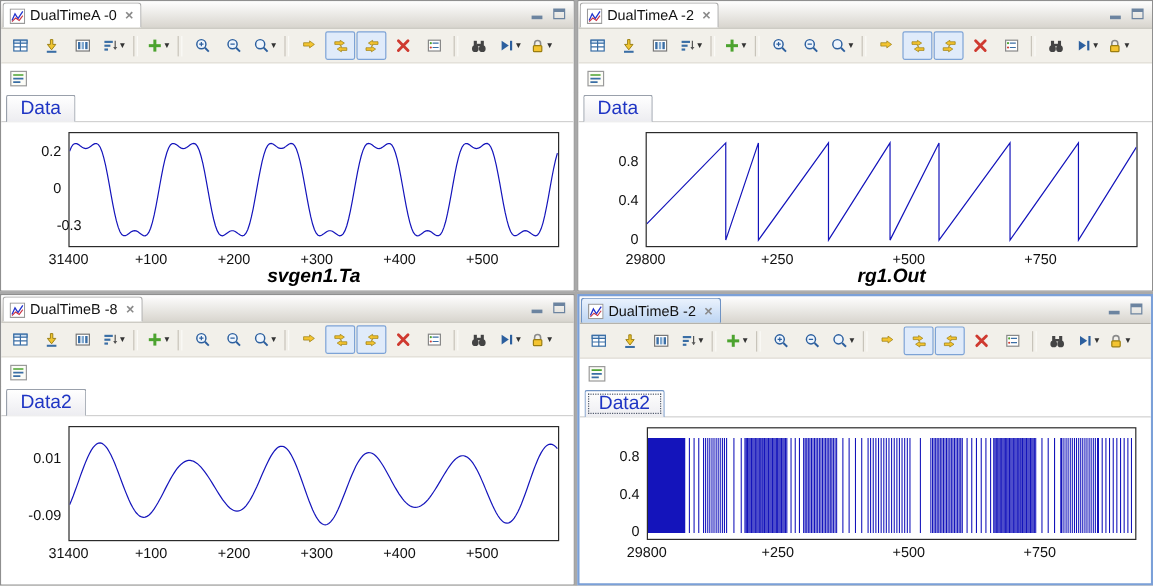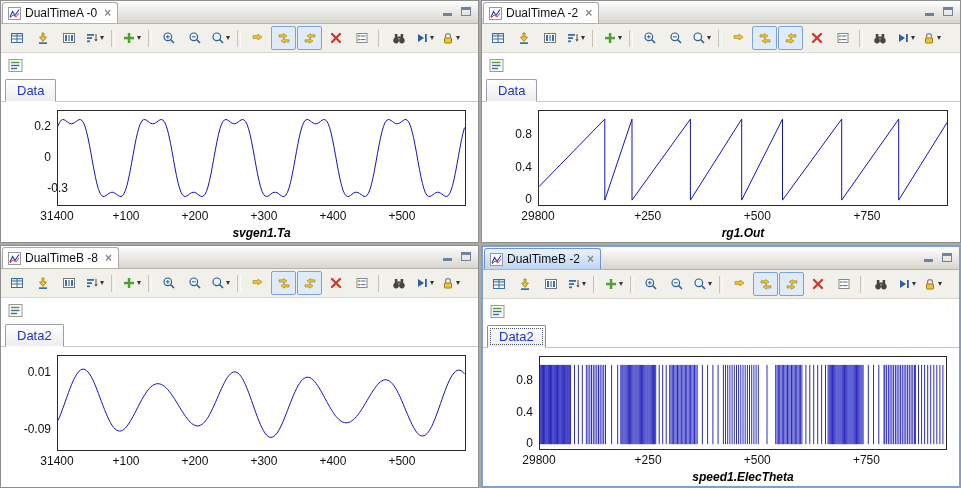--- a/index.html
+++ b/index.html
@@ -17,32 +17,32 @@
   .g-max{width:10px;height:9px;border:1px solid #6c84a0;border-top-width:3px;box-sizing:border-box;}
 
   .toolbar{flex:0 0 28px;display:flex;align-items:center;padding:0 3px;background:#f2f0ea;border-bottom:1px solid #dbd8d0;gap:1px;}
   .tbtn{height:22px;min-width:21px;display:inline-flex;align-items:center;justify-content:center;border:1px solid transparent;border-radius:2px;padding:0 1px;}
   .tbtn.pressed{background:#e0ebfa;border-color:#7da3d6;}
   .caret{font-size:8px;color:#333;line-height:1;margin-left:1px;}
   .tsep{width:2px;height:17px;border-left:1px solid #c8c4ba;border-right:1px solid #fbfaf7;margin:0 3px;}
 
   .subicon-row{flex:0 0 24px;display:flex;align-items:center;padding-left:7px;background:#fff;}
   .viewtab-row{flex:0 0 24px;display:flex;align-items:flex-end;padding-left:4px;background:#fff;border-bottom:1px solid #c6c6c6;}
-  .viewtab{display:inline-flex;align-items:center;height:21px;padding:0 11px;border:1px solid #99a0ab;border-bottom:1px solid #fff;margin-bottom:-1px;border-radius:2px 2px 0 0;background:linear-gradient(#ffffff,#ededf1);color:#1f35c4;font-size:13px;}
+  .viewtab{display:inline-flex;align-items:center;height:21px;padding:0 11px;border:1px solid #99a0ab;border-bottom:1px solid #fff;margin-bottom:-1px;border-radius:2px 2px 0 0;background:linear-gradient(#ffffff,#ededf1);color:#1f35c4;font-size:16px;}
   .panel.active .viewtab{border-color:#6f93c4;border-bottom-color:#fff;outline:1px dotted #50596b;outline-offset:-4px;}
 
   .chart-area{flex:1;position:relative;background:#fff;}
   .plot{position:absolute;left:56px;right:12px;top:8px;bottom:36px;border:1px solid #2b2b2b;}
   .plot svg{display:block;}
   .wave-path{fill:none;stroke:#1414bb;stroke-width:1;}
   .panel[data-chart="3"] .wave-path{stroke-width:0.9;}
   .ylabels,.xlabels{position:absolute;inset:0;pointer-events:none;font-size:12px;color:#111;}
   .ylabels span{position:absolute;left:0;width:50px;text-align:right;}
   .xlabels span{position:absolute;transform:translateX(-50%);white-space:nowrap;}
-  .chart-title{position:absolute;left:56px;right:12px;bottom:2px;text-align:center;font-size:12px;font-weight:bold;font-style:italic;color:#000;}
+  .chart-title{position:absolute;left:56px;right:12px;bottom:2px;text-align:center;font-size:16px;font-weight:bold;font-style:italic;color:#000;}
 </style>
 </head>
 <body>
 
 <div id="app">
   <div class="panel" data-chart="0">
     <div class="tabbar">
       <div class="tab">
         <svg class="tab-icon" width="13" height="13" viewBox="0 0 13 13">
           <rect x="0.5" y="0.5" width="12" height="12" fill="#fff" stroke="#9a9a9a"></rect>
@@ -547,21 +547,21 @@
           <span>Data2</span>
         </div>
     </div>
     <div class="chart-area">
       <div class="plot">
         <svg class="wave" width="407" height="94" viewBox="0 0 407 94">
             <path class="wave-path" d="M0.0 64.6 L1.5 61.1 L3.0 57.3 L4.5 53.2 L6.0 49.1 L7.5 44.9 L9.0 40.6 L10.5 36.5 L12.0 32.5 L13.5 28.7 L15.0 25.2 L16.5 22.1 L18.0 19.3 L19.5 17.1 L21.0 15.3 L22.5 14.0 L24.0 13.3 L25.5 13.1 L27.0 13.5 L28.5 14.5 L30.0 16.0 L31.5 17.9 L33.0 20.4 L34.5 23.2 L36.0 26.4 L37.5 29.9 L39.0 33.7 L40.5 37.6 L42.0 41.6 L43.5 45.6 L45.0 49.6 L46.5 53.5 L48.0 57.2 L49.5 60.7 L51.0 63.9 L52.5 66.7 L54.0 69.2 L55.5 71.3 L57.0 72.9 L58.5 74.1 L60.0 74.8 L61.5 75.1 L63.0 74.9 L64.5 74.3 L66.0 73.3 L67.5 71.9 L69.0 70.1 L70.5 68.1 L72.0 65.7 L73.5 63.2 L75.0 60.5 L76.5 57.7 L78.0 54.8 L79.5 51.8 L81.0 48.9 L82.5 46.1 L84.0 43.3 L85.5 40.7 L87.0 38.3 L88.5 36.0 L90.0 34.0 L91.5 32.3 L93.0 30.8 L94.5 29.6 L96.0 28.7 L97.5 28.1 L99.0 27.7 L100.5 27.7 L102.0 28.0 L103.5 28.5 L105.0 29.4 L106.5 30.4 L108.0 31.8 L109.5 33.3 L111.0 35.1 L112.5 37.0 L114.0 39.1 L115.5 41.3 L117.0 43.6 L118.5 46.0 L120.0 48.5 L121.5 50.9 L123.0 53.4 L124.5 55.8 L126.0 58.1 L127.5 60.3 L129.0 62.3 L130.5 64.2 L132.0 65.9 L133.5 67.3 L135.0 68.4 L136.5 69.2 L138.0 69.8 L139.5 69.9 L141.0 69.8 L142.5 69.2 L144.0 68.4 L145.5 67.1 L147.0 65.5 L148.5 63.5 L150.0 61.3 L151.5 58.7 L153.0 55.9 L154.5 52.8 L156.0 49.6 L157.5 46.2 L159.0 42.8 L160.5 39.3 L162.0 35.9 L163.5 32.6 L165.0 29.4 L166.5 26.4 L168.0 23.7 L169.5 21.4 L171.0 19.4 L172.5 17.8 L174.0 16.6 L175.5 16.0 L177.0 15.9 L178.5 16.2 L180.0 17.1 L181.5 18.5 L183.0 20.4 L184.5 22.8 L186.0 25.6 L187.5 28.8 L189.0 32.4 L190.5 36.2 L192.0 40.2 L193.5 44.4 L195.0 48.7 L196.5 53.0 L198.0 57.2 L199.5 61.3 L201.0 65.1 L202.5 68.7 L204.0 71.9 L205.5 74.7 L207.0 77.1 L208.5 79.0 L210.0 80.3 L211.5 81.1 L213.0 81.4 L214.5 81.1 L216.0 80.3 L217.5 78.9 L219.0 77.1 L220.5 74.8 L222.0 72.1 L223.5 69.0 L225.0 65.6 L226.5 62.0 L228.0 58.2 L229.5 54.4 L231.0 50.4 L232.5 46.6 L234.0 42.8 L235.5 39.2 L237.0 35.8 L238.5 32.6 L240.0 29.8 L241.5 27.4 L243.0 25.3 L244.5 23.6 L246.0 22.4 L247.5 21.6 L249.0 21.2 L250.5 21.3 L252.0 21.7 L253.5 22.6 L255.0 23.8 L256.5 25.4 L258.0 27.2 L259.5 29.4 L261.0 31.7 L262.5 34.2 L264.0 36.9 L265.5 39.6 L267.0 42.4 L268.5 45.2 L270.0 47.9 L271.5 50.6 L273.0 53.1 L274.5 55.5 L276.0 57.7 L277.5 59.8 L279.0 61.6 L280.5 63.1 L282.0 64.4 L283.5 65.4 L285.0 66.2 L286.5 66.6 L288.0 66.8 L289.5 66.7 L291.0 66.3 L292.5 65.7 L294.0 64.7 L295.5 63.6 L297.0 62.1 L298.5 60.5 L300.0 58.6 L301.5 56.6 L303.0 54.4 L304.5 52.1 L306.0 49.7 L307.5 47.2 L309.0 44.7 L310.5 42.1 L312.0 39.6 L313.5 37.2 L315.0 34.8 L316.5 32.6 L318.0 30.5 L319.5 28.7 L321.0 27.1 L322.5 25.8 L324.0 24.8 L325.5 24.1 L327.0 23.8 L328.5 23.8 L330.0 24.3 L331.5 25.1 L333.0 26.3 L334.5 27.9 L336.0 29.8 L337.5 32.1 L339.0 34.7 L340.5 37.6 L342.0 40.7 L343.5 44.1 L345.0 47.6 L346.5 51.2 L348.0 54.8 L349.5 58.4 L351.0 61.9 L352.5 65.3 L354.0 68.4 L355.5 71.3 L357.0 73.8 L358.5 76.0 L360.0 77.7 L361.5 79.0 L363.0 79.8 L364.5 80.0 L366.0 79.7 L367.5 78.9 L369.0 77.6 L370.5 75.8 L372.0 73.4 L373.5 70.7 L375.0 67.5 L376.5 64.0 L378.0 60.1 L379.5 56.1 L381.0 51.9 L382.5 47.6 L384.0 43.3 L385.5 39.0 L387.0 34.9 L388.5 31.0 L390.0 27.4 L391.5 24.1 L393.0 21.2 L394.5 18.8 L396.0 16.8 L397.5 15.4 L399.0 14.5 L400.5 14.1 L402.0 14.3 L403.5 15.0 L405.0 16.2 L406.5 17.9 " stroke="#1414bb"></path>
           </svg>
       </div>
       <div class="ylabels">
-          <span style="top: 18px;">0.01</span>
+          <span style="top: 28px;">0.01</span>
           <span style="top: 74.8571px;">-0.09</span>
         </div>
       <div class="xlabels">
           <span style="left: 56px; top: 107px;">31400</span>
           <span style="left: 124.983px; top: 107px;">+100</span>
           <span style="left: 193.966px; top: 107px;">+200</span>
           <span style="left: 262.949px; top: 107px;">+300</span>
           <span style="left: 331.932px; top: 107px;">+400</span>
           <span style="left: 400.915px; top: 107px;">+500</span>
         </div>
@@ -732,16 +732,15 @@
           <span style="top: 24.7931px;">0.8</span>
           <span style="top: 56.5172px;">0.4</span>
           <span style="top: 88.2414px;">0</span>
         </div>
       <div class="xlabels">
           <span style="left: 56px; top: 105px;">29800</span>
           <span style="left: 165.14px; top: 105px;">+250</span>
           <span style="left: 274.28px; top: 105px;">+500</span>
           <span style="left: 383.419px; top: 105px;">+750</span>
         </div>
-      <div class="chart-title">speed1.ElecTheta</div>
     </div>
   </div>
 </div>
 
 </body></html>

